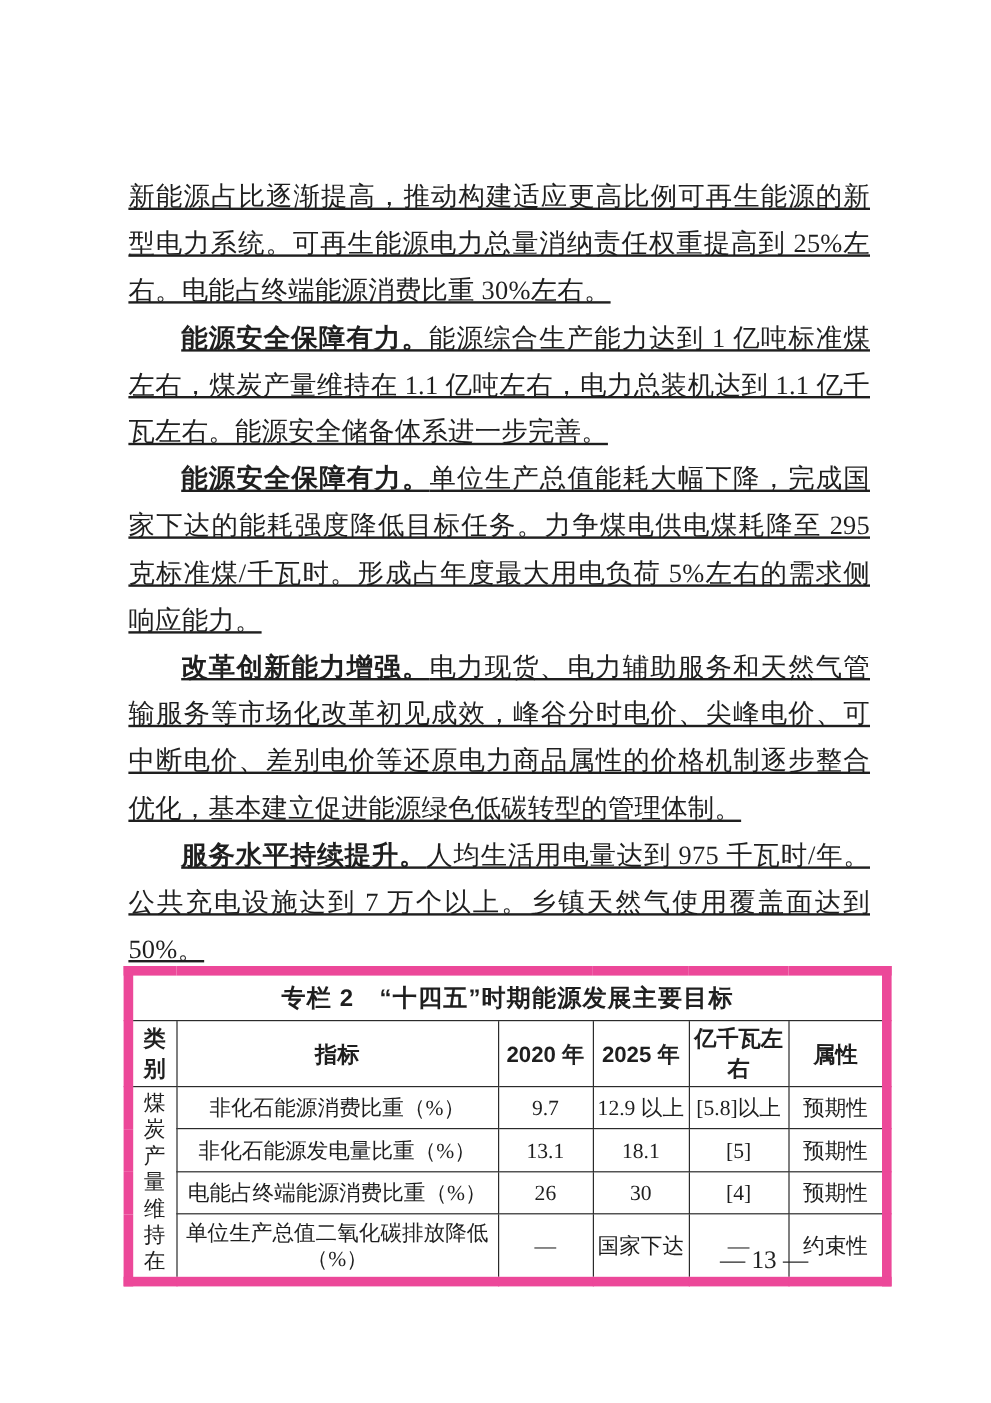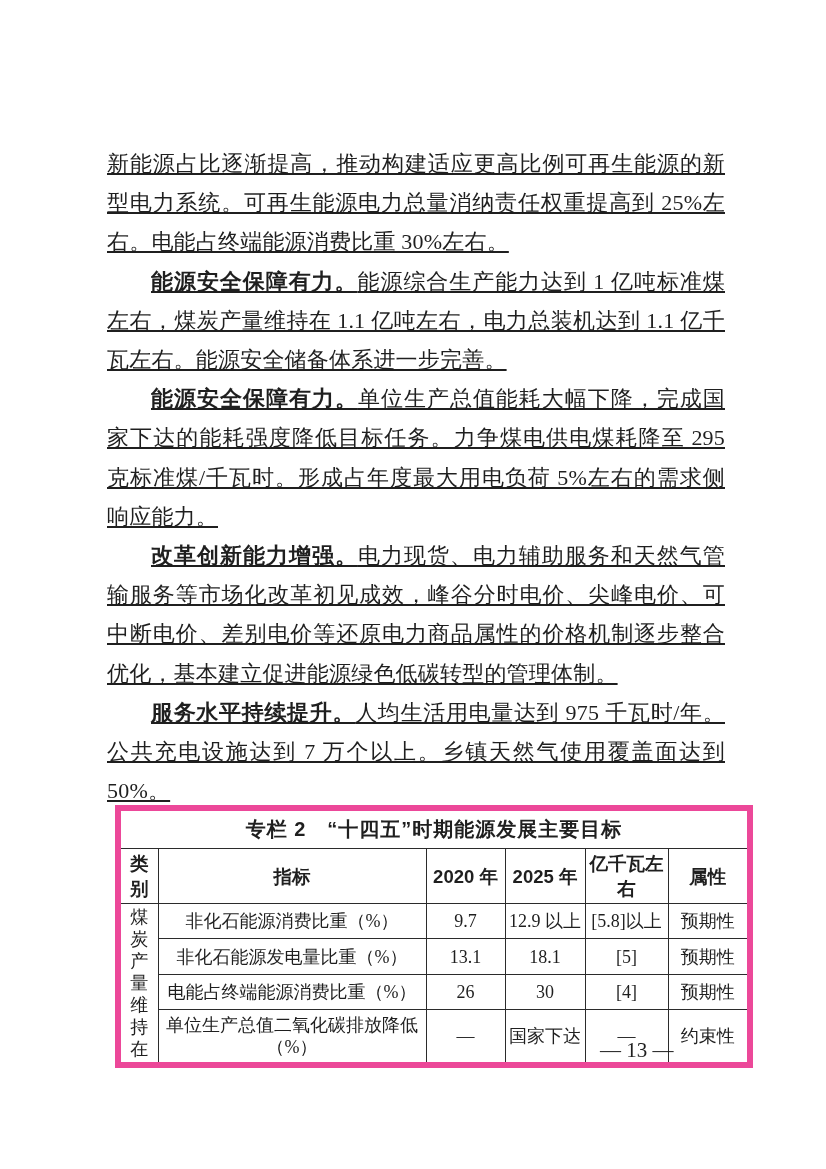--- a/index.html
+++ b/index.html
@@ -31,22 +31,21 @@
   table.targets-table {
     position: absolute;
     left: 103px;
     top: 805px;
     width: 632px;
     border-collapse: collapse;
     table-layout: fixed;
     text-align: center;
     font-size: 18px;
     color: #1f1f1f;
-    border: 6px solid #ec4899;
-    margin-left: 12px;
+    border: 8px solid #ec4899;
   }
   table.targets-table td {
     border: 1.5px solid #2b2b2b;
     padding: 2px 2px;
     vertical-align: middle;
   }
   col.c-cat    { width: 40px; }
   col.c-ind    { width: 268px; }
   col.c-2020   { width: 79px; }
   col.c-2025   { width: 80px; }

